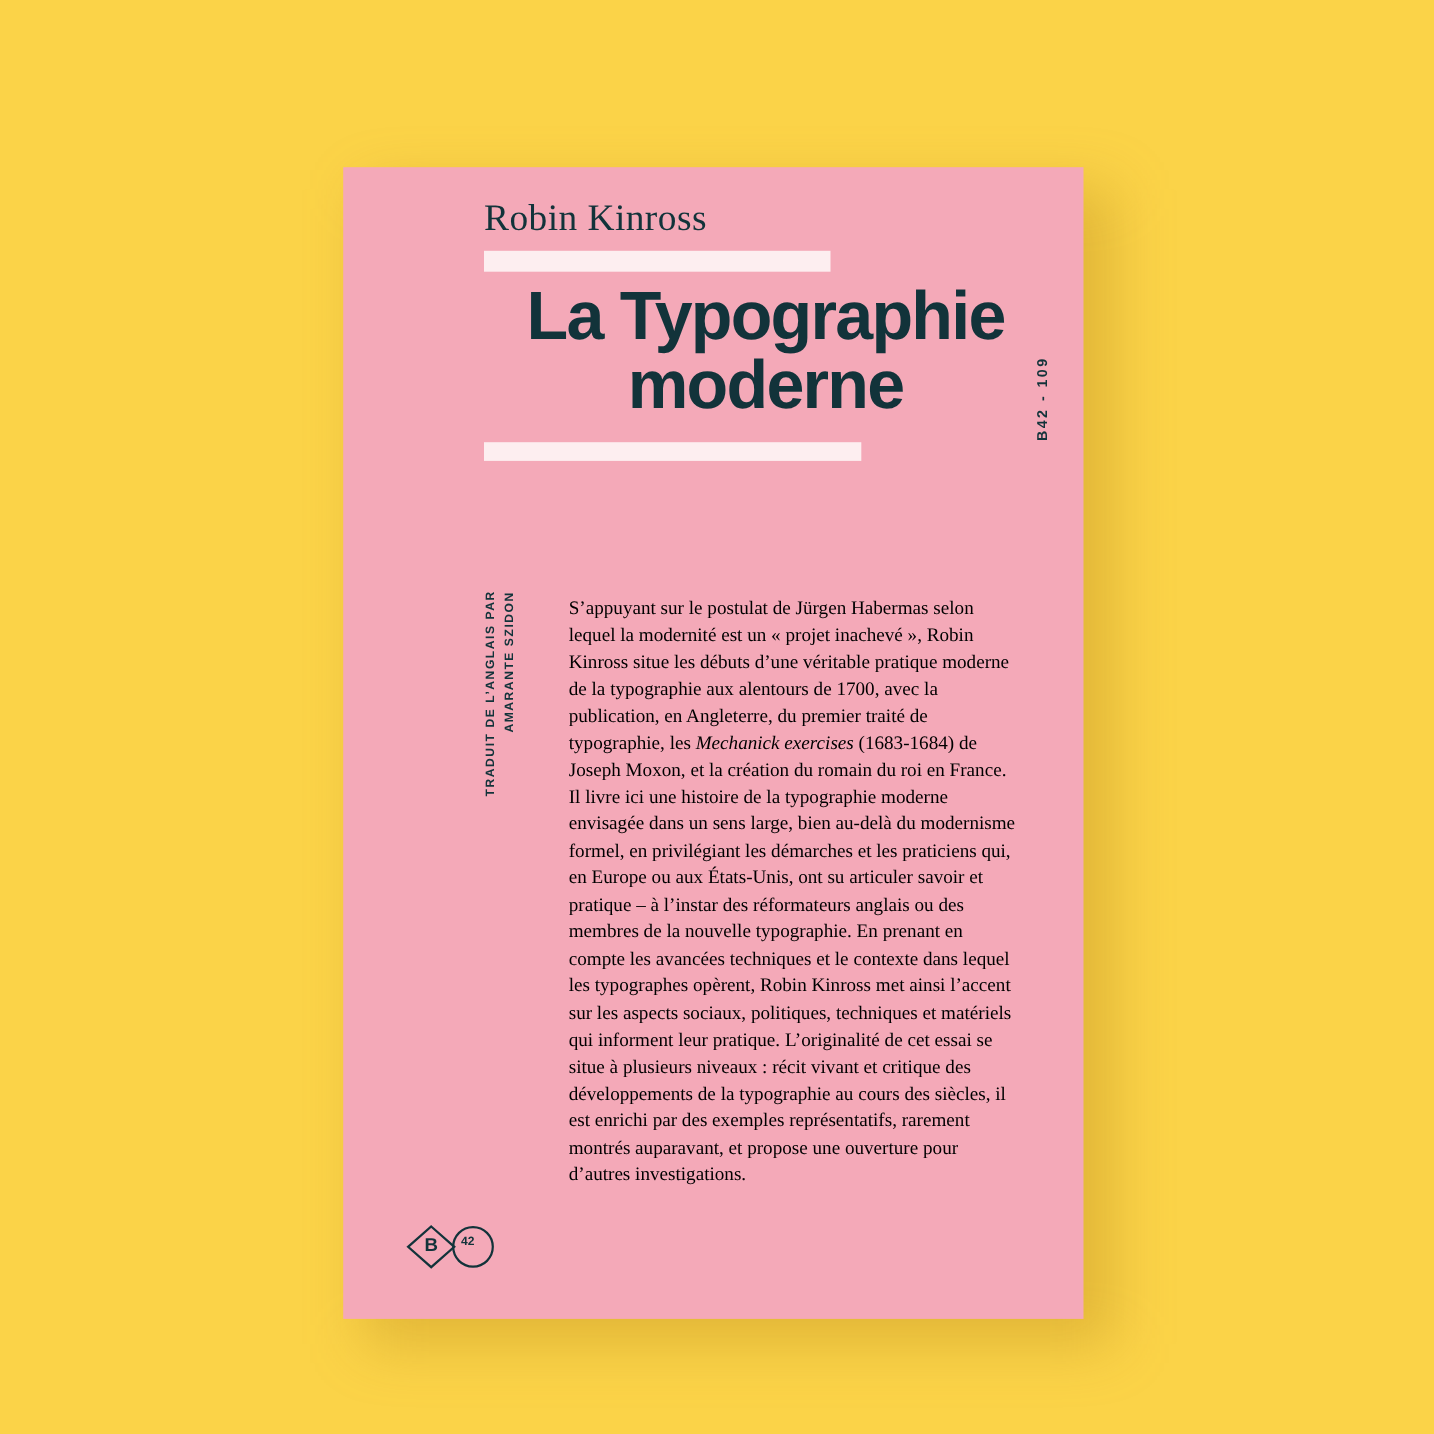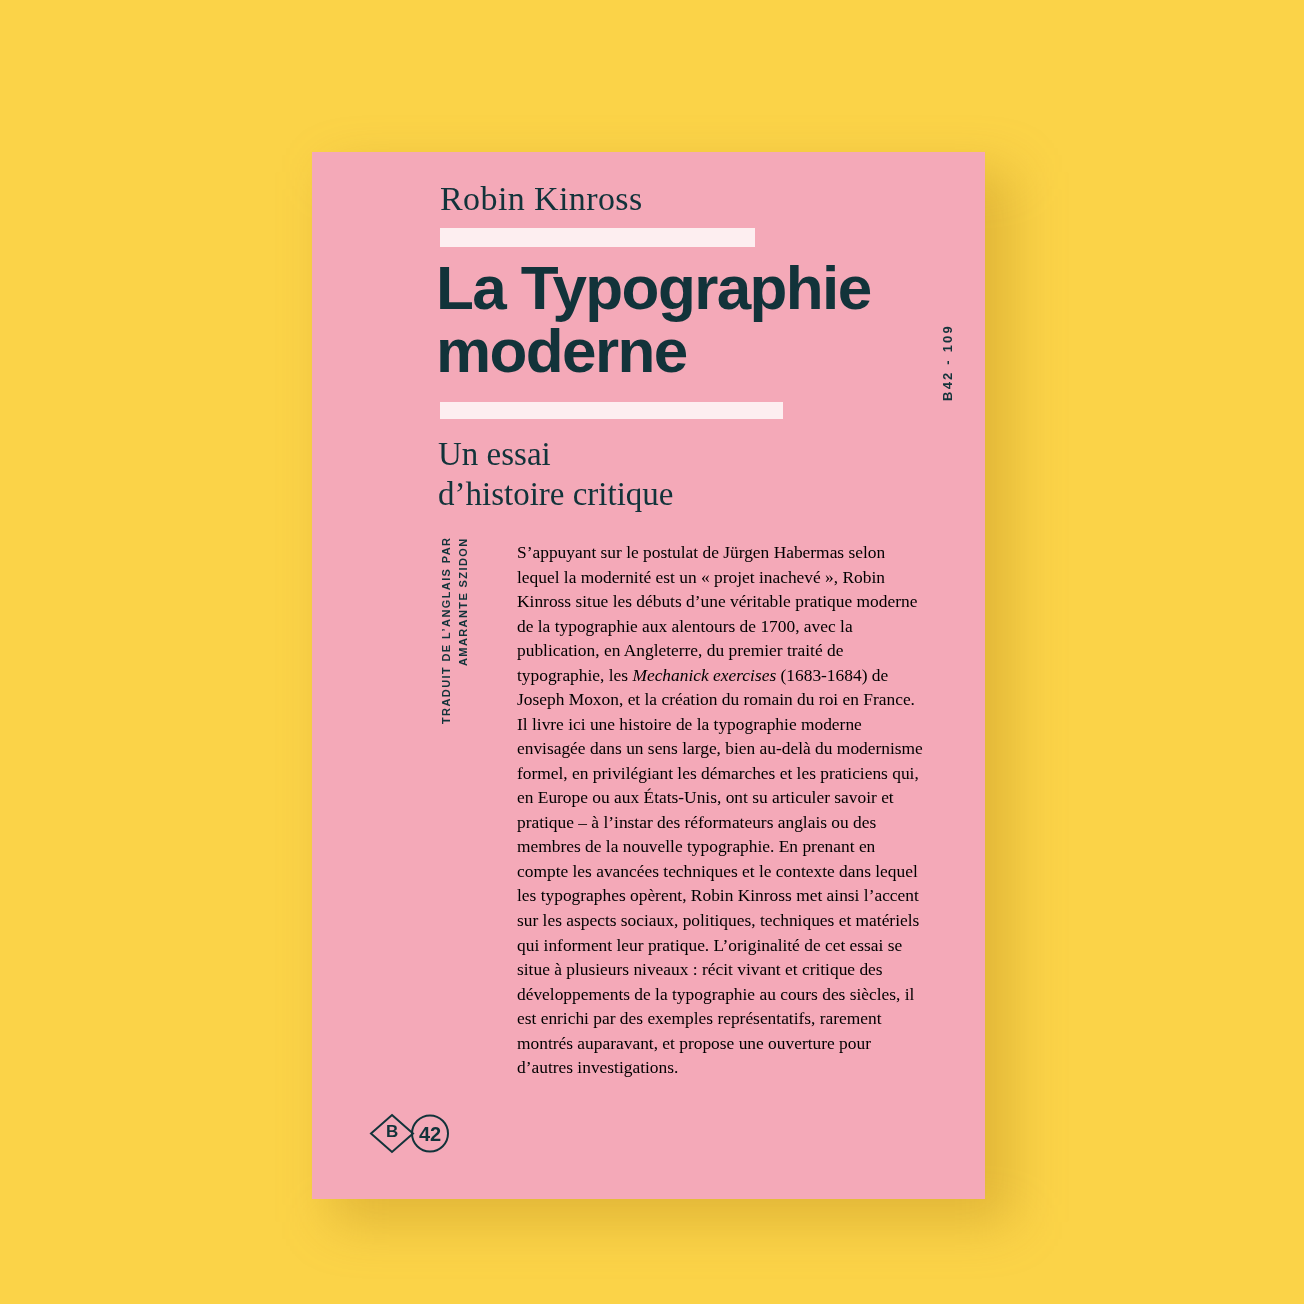--- a/index.html
+++ b/index.html
@@ -87,20 +87,21 @@
     position: absolute;
     left: 124px;
     top: 104px;
     width: 520px;
     font-family: "Liberation Sans", sans-serif;
     font-weight: bold;
     font-size: 62px;
     line-height: 1.02;
     letter-spacing: -1.6px;
     color: #12333a;
+    text-align: center;
   }
 
   
   #subtitle {
     position: absolute;
     left: 126px;
     top: 282px;
     width: 420px;
     font-family: "Liberation Serif", serif;
     font-size: 33px;
@@ -160,34 +161,30 @@
     <div id="spine-code">B42 - 109</div>
 
     <div id="author">Robin Kinross</div>
 
     <div class="rule" id="rule-top"></div>
 
     <div id="title">La Typographie moderne</div>
 
     <div class="rule" id="rule-bottom"></div>
 
-    <div id="subtitle">
-      <div>Un essai</div>
-      <div>d’histoire critique</div>
-    </div>
 
     <div id="translator">TRADUIT DE L’ANGLAIS PAR AMARANTE SZIDON</div>
 
     <div id="blurb"><span>S’appuyant sur le postulat de Jürgen Habermas selon lequel la modernité est un « projet inachevé », Robin Kinross situe les débuts d’une véritable pratique moderne de la typographie aux alentours de 1700, avec la publication, en Angleterre, du premier traité de typographie, les </span><em>Mechanick exercises</em><span> (1683-1684) de Joseph Moxon, et la création du romain du roi en France. Il livre ici une histoire de la typographie moderne envisagée dans un sens large, bien au-delà du modernisme formel, en privilégiant les démarches et les praticiens qui, en Europe ou aux États-Unis, ont su articuler savoir et pratique – à l’instar des réformateurs anglais ou des membres de la nouvelle typographie. En prenant en compte les avancées techniques et le contexte dans lequel les typographes opèrent, Robin Kinross met ainsi l’accent sur les aspects sociaux, politiques, techniques et matériels qui informent leur pratique. L’originalité de cet essai se situe à plusieurs niveaux : récit vivant et critique des développements de la typographie au cours des siècles, il est enrichi par des exemples représentatifs, rarement montrés auparavant, et propose une ouverture pour d’autres investigations.</span></div>
 
     <div id="logo">
       <svg width="120" height="44" viewBox="0 0 120 44" xmlns="http://www.w3.org/2000/svg">
         <polygon points="24,3 45,21.5 24,40 3,21.5" fill="none" stroke="#12333a" stroke-width="2"></polygon>
         <circle cx="62" cy="21.5" r="18" fill="none" stroke="#12333a" stroke-width="2"></circle>
       </svg>
       <div style="position:absolute; left:0; top:0; width:120px; height:44px;">
         <span style="position:absolute; left:18px; top:10px; font-family:'Liberation Sans',sans-serif; font-size:17px; font-weight:bold; color:#12333a;">B</span>
-        <span style="position:absolute; left:51px; top:11px; font-family:'Liberation Sans',sans-serif; font-size:20px; font-weight:bold; color:#12333a;">42</span>
+        <span style="position:absolute; left:51px; top:11px; font-family:'Liberation Sans',sans-serif; font-size:11px; font-weight:bold; color:#12333a;">42</span>
       </div>
     </div>
 
   </div>
 </div>
 
 </body></html>

